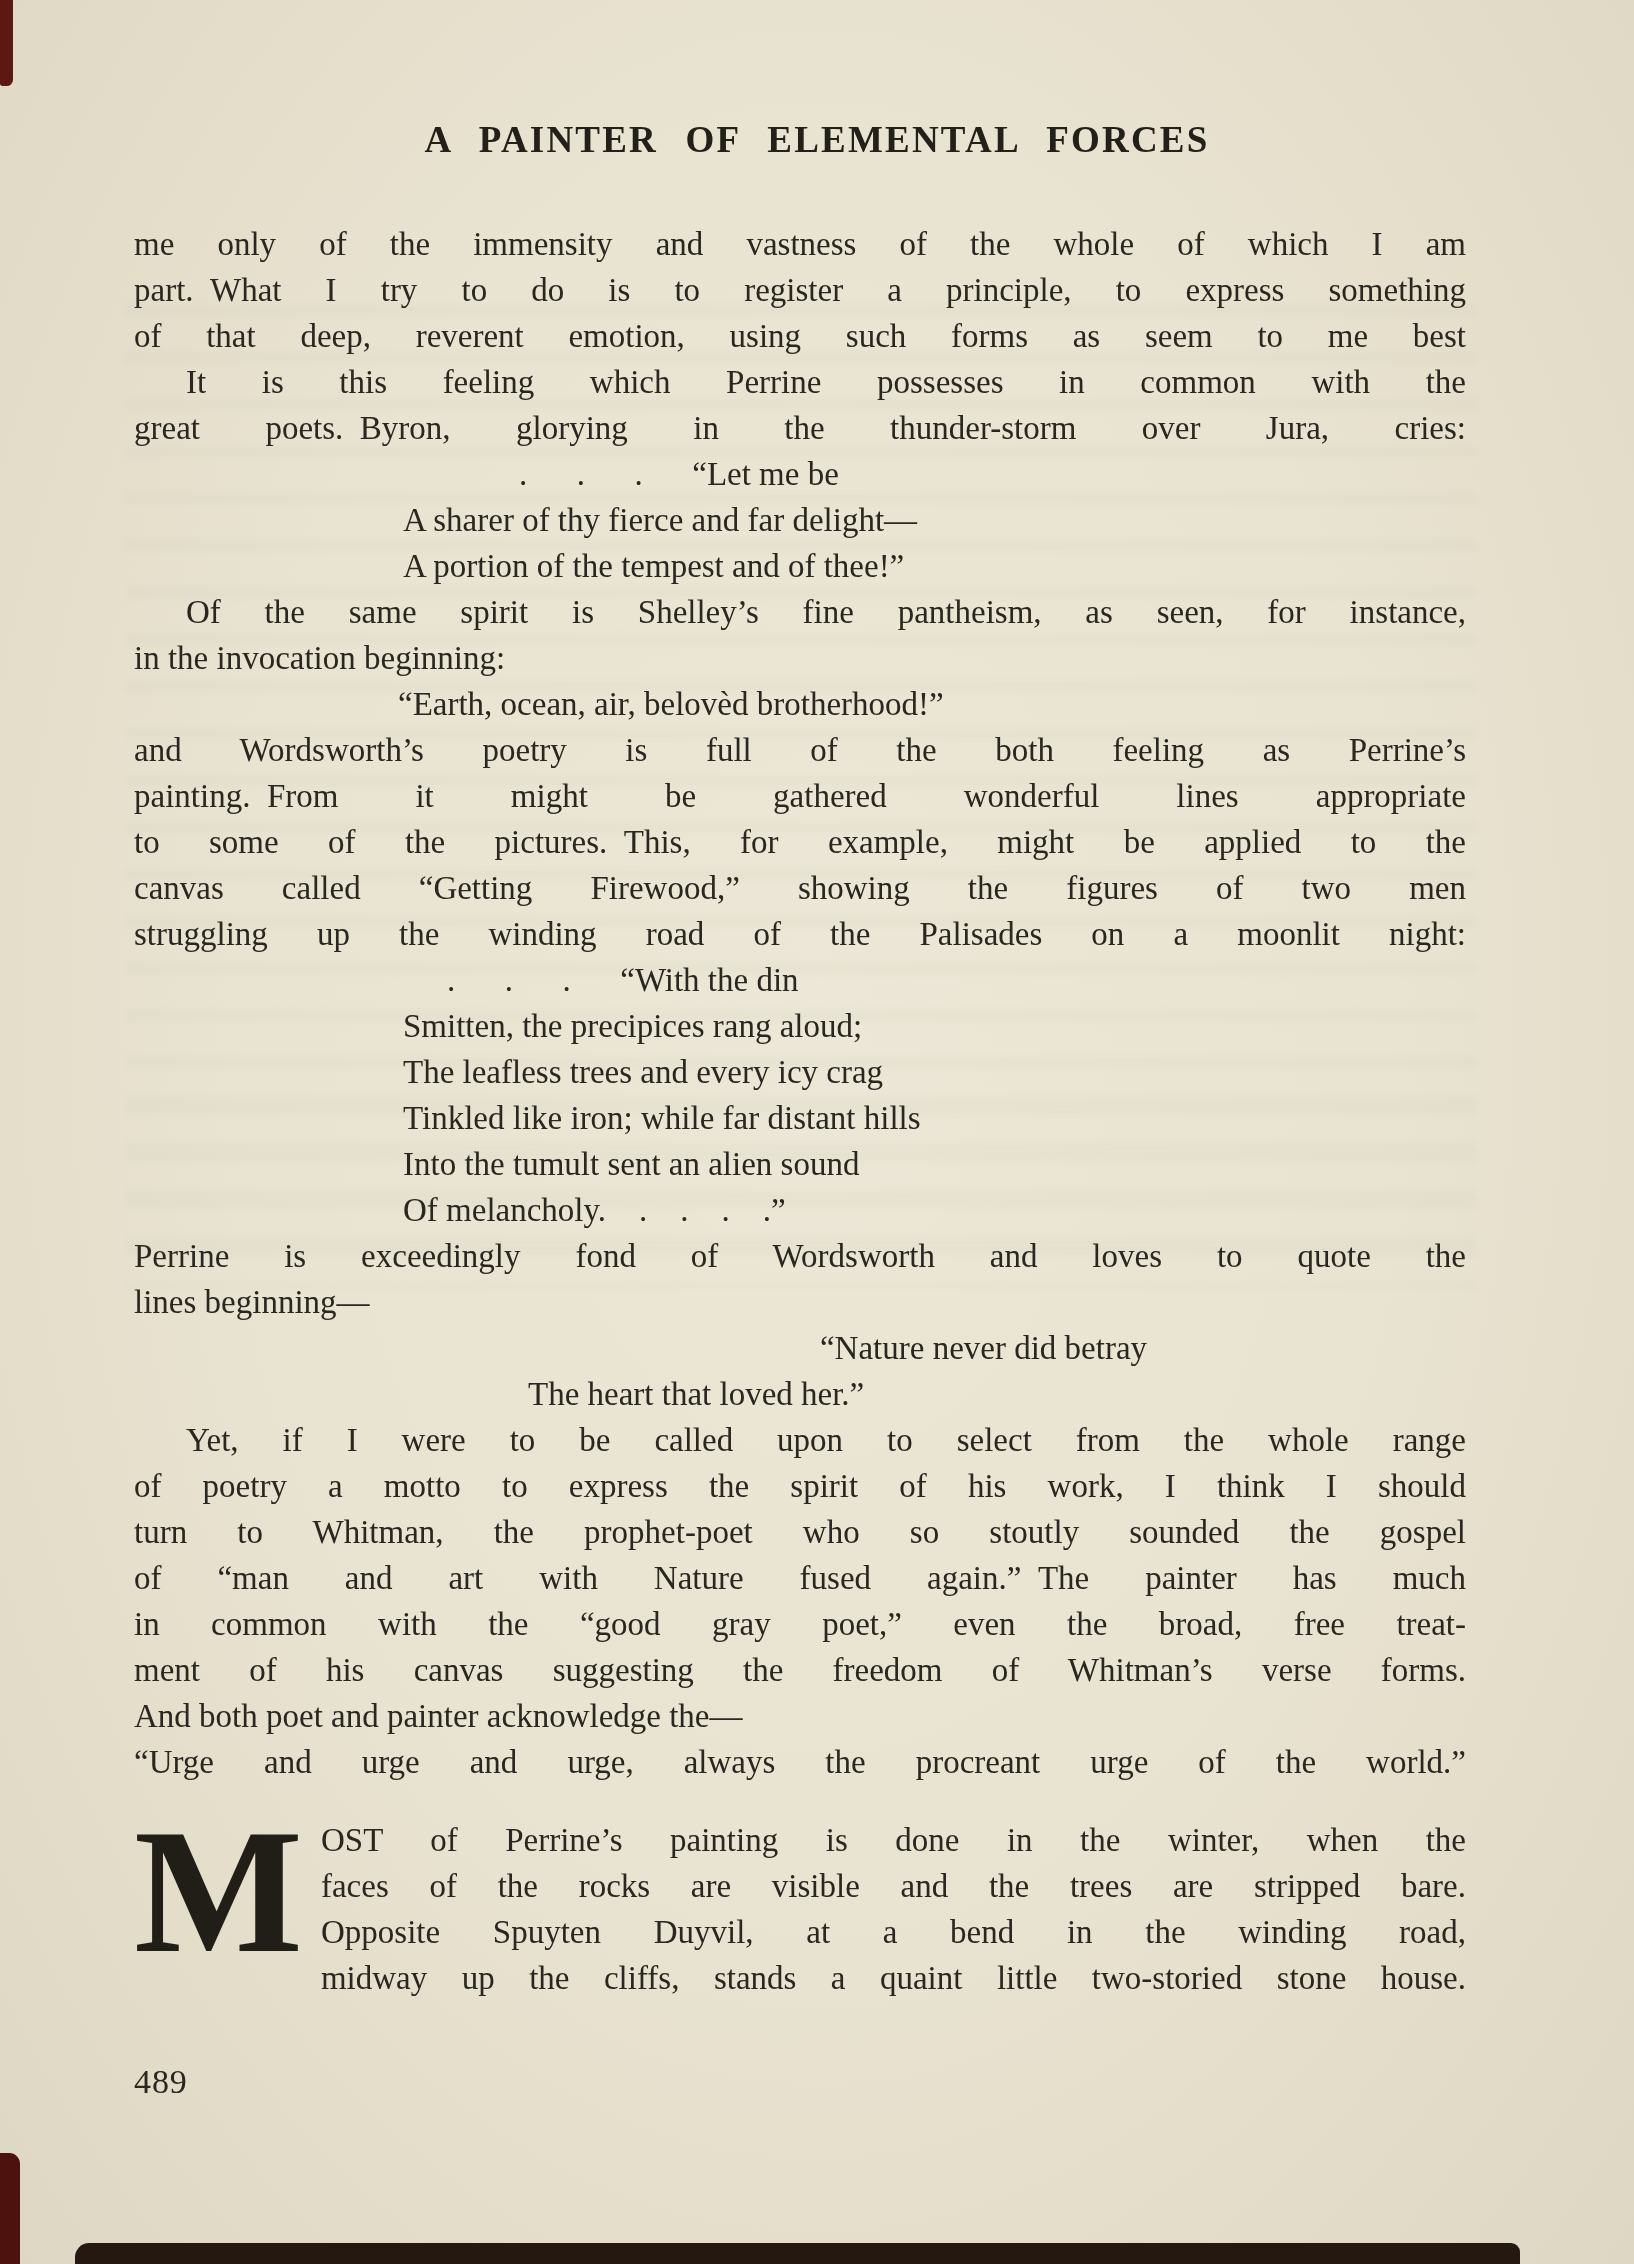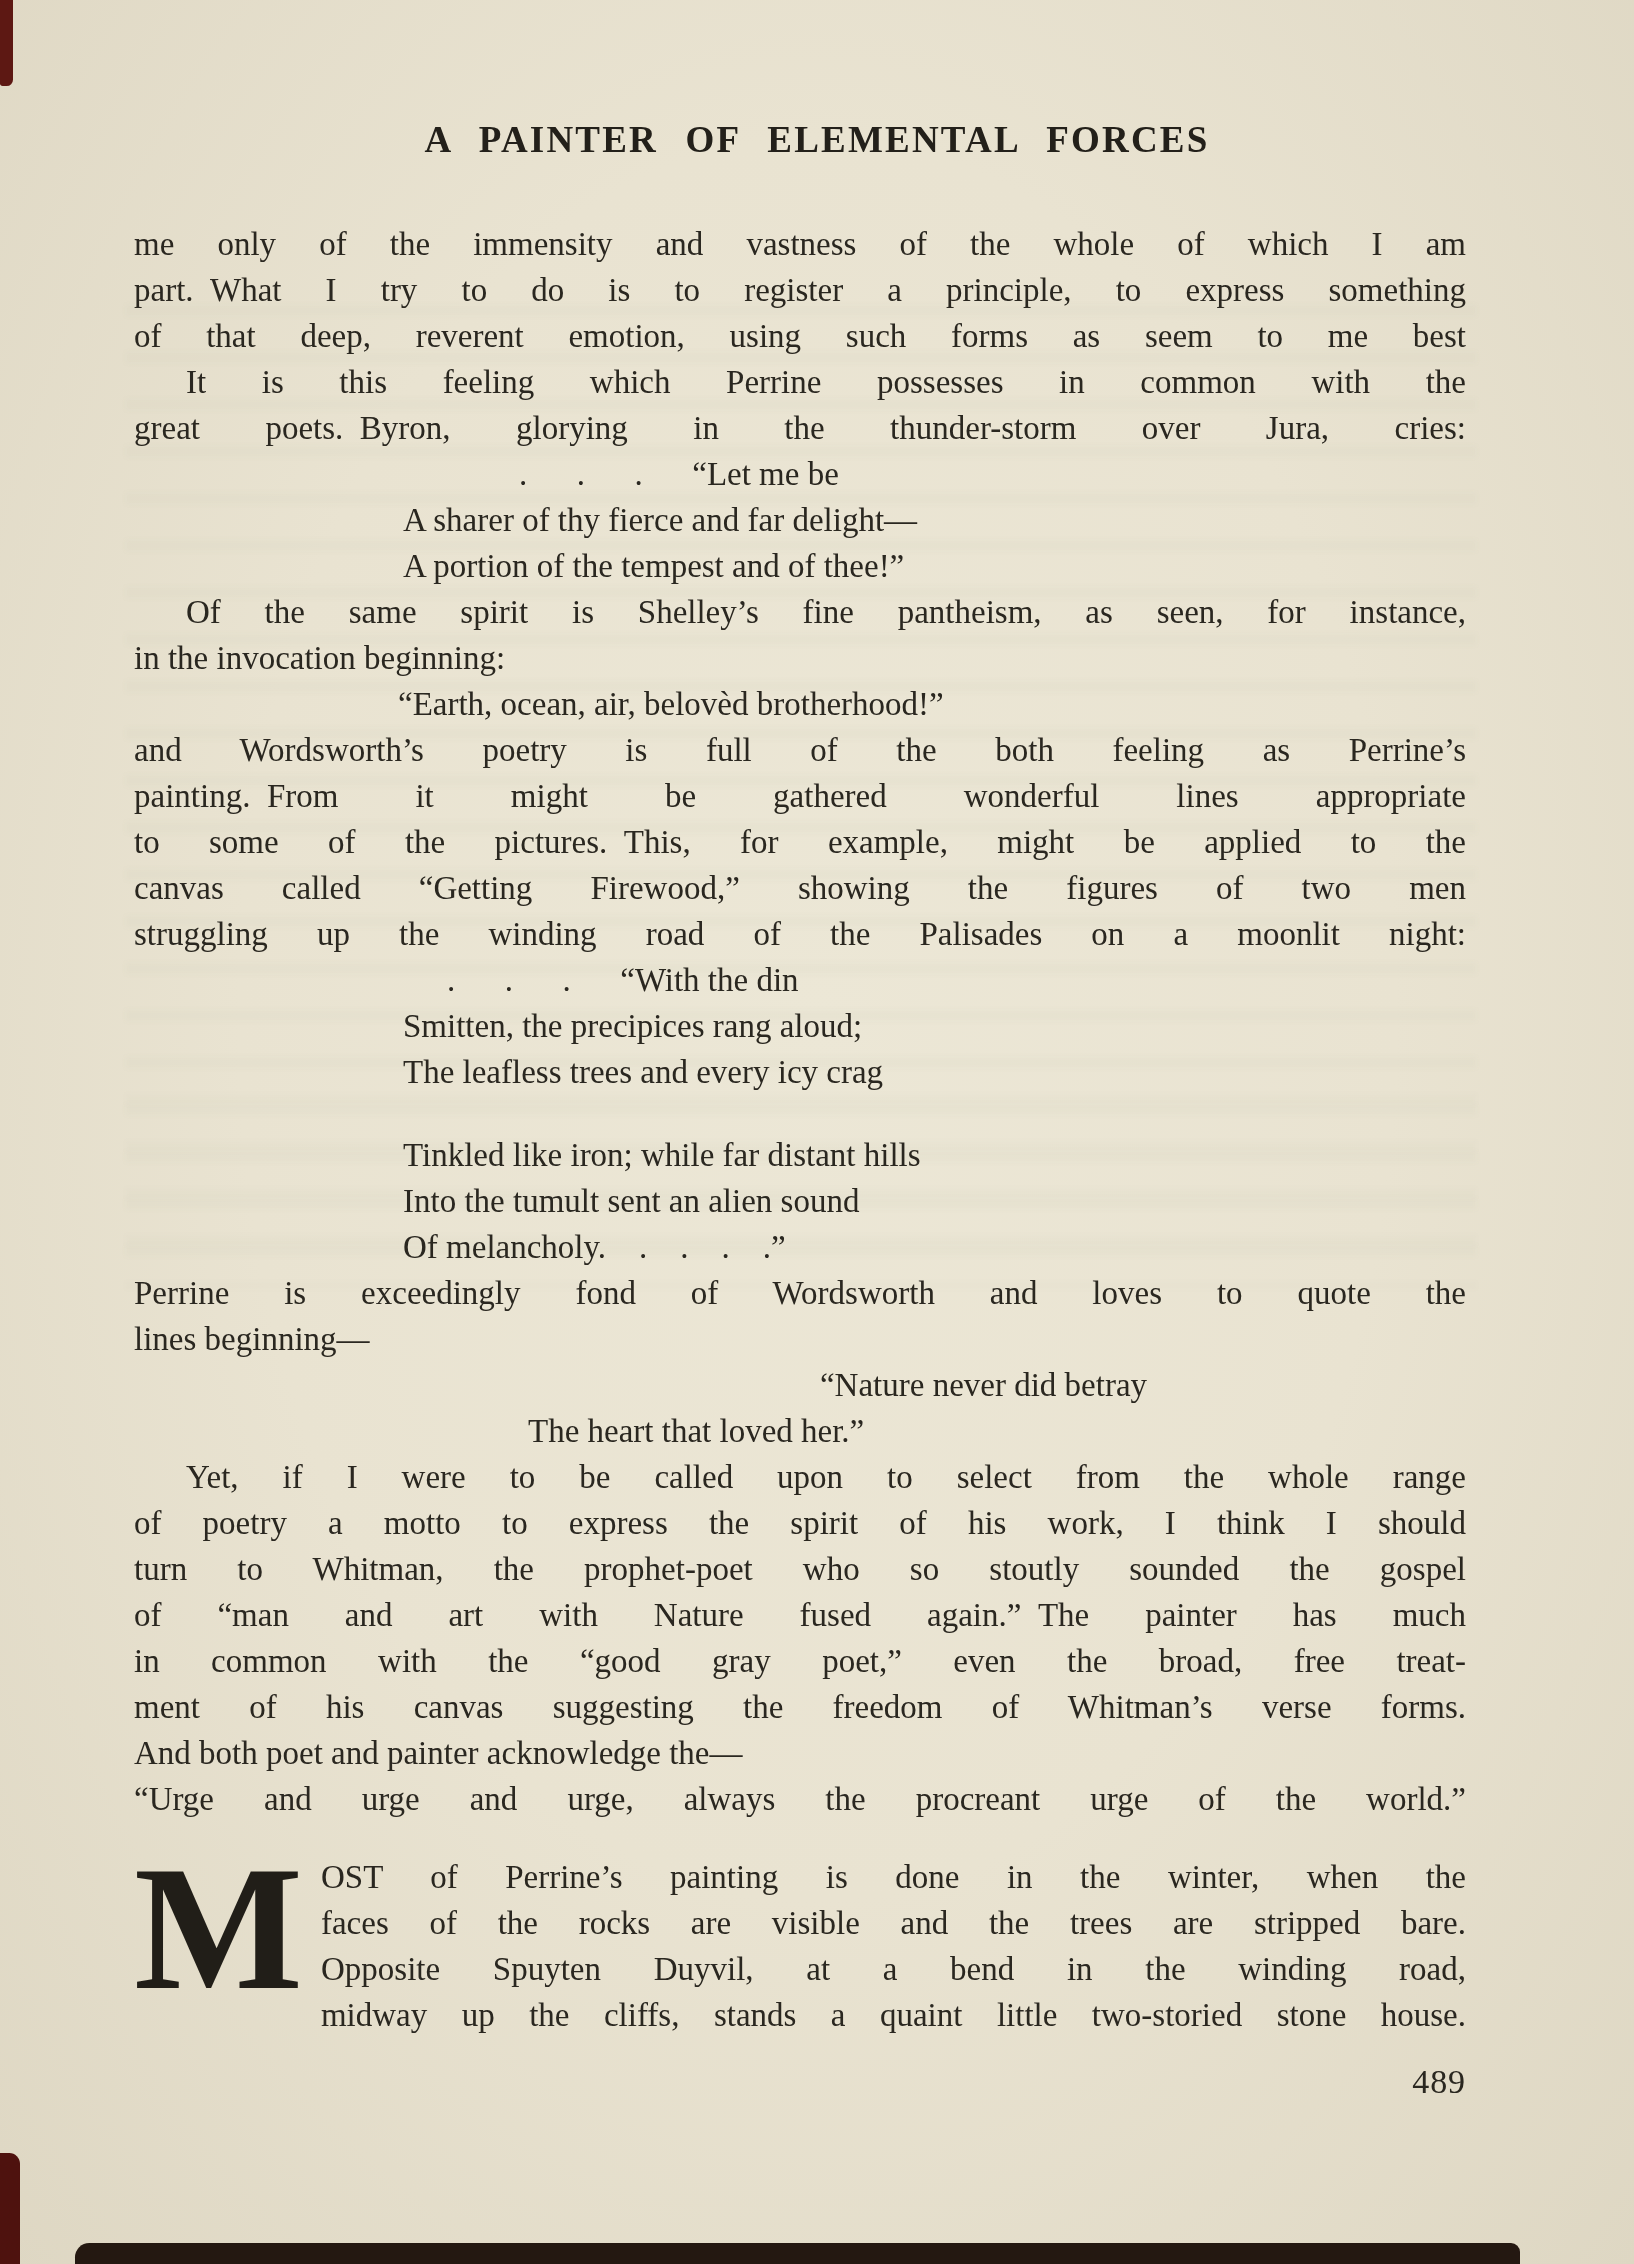--- a/index.html
+++ b/index.html
@@ -25,21 +25,21 @@
   .block{margin:0;}
   .line{min-height:46px;}
   .just{text-align:justify;text-align-last:justify;-moz-text-align-last:justify;text-justify:inter-word;}
   .ind{padding-left:52px;}
   .dropcap{
     float:left;font-size:179px;line-height:133px;height:133px;
     font-weight:bold;margin:7.2px 18px 0 0;color:#211e18;
   }
   .page-number{
     position:absolute;left:134px;top:2063px;width:1332px;
-    text-align:right;font-size:34px;letter-spacing:0.9px;color:#2a2720;
+    font-size:34px;letter-spacing:0.9px;color:#2a2720;
   }
   .binding-mark{position:absolute;left:0;}
   .binding-mark.top{top:0;width:13.4px;height:86px;background:#5d1813;border-radius:0 0 6.3px 2.7px;}
   .binding-mark.bottom{bottom:0;width:19.7px;height:112px;background:#4e120e;border-radius:0 10.7px 0 0;}
   .bottom-strip{
     position:absolute;left:75px;bottom:0;width:1445px;height:22.4px;
     background:#241811;border-radius:14.3px 9px 0 0;
   }
   .showthrough{
     position:absolute;left:125px;top:304px;width:1352px;height:967px;
@@ -87,21 +87,21 @@
         <div class="line just">and Wordsworth’s poetry is full of the both feeling as Perrine’s</div>
         <div class="line just">painting. From it might be gathered wonderful lines appropriate</div>
         <div class="line just">to some of the pictures. This, for example, might be applied to the</div>
         <div class="line just">canvas called “Getting Firewood,” showing the figures of two men</div>
         <div class="line just">struggling up the winding road of the Palisades on a moonlit night:</div>
       </div>
       <div class="block verse">
         <div class="line" style="padding-left: 313px;">.   .   .   “With the din</div>
         <div class="line" style="padding-left: 269px;">Smitten, the precipices rang aloud;</div>
         <div class="line" style="padding-left: 269px;">The leafless trees and every icy crag</div>
-        <div class="line" style="padding-left: 269px; margin-top: 37px;">Tinkled like iron; while far distant hills</div>
+        <div class="line" style="padding-left: 269px;">Tinkled like iron; while far distant hills</div>
         <div class="line" style="padding-left: 269px;">Into the tumult sent an alien sound</div>
         <div class="line" style="padding-left: 269px;">Of melancholy.  .  .  .  .”</div>
       </div>
       <div class="block para">
         <div class="line just">Perrine is exceedingly fond of Wordsworth and loves to quote the</div>
         <div class="line">lines beginning—</div>
       </div>
       <div class="block verse">
         <div class="line" style="padding-left: 367px; text-align: center;">“Nature never did betray</div>
         <div class="line" style="padding-left: 394px;">The heart that loved her.”</div>

